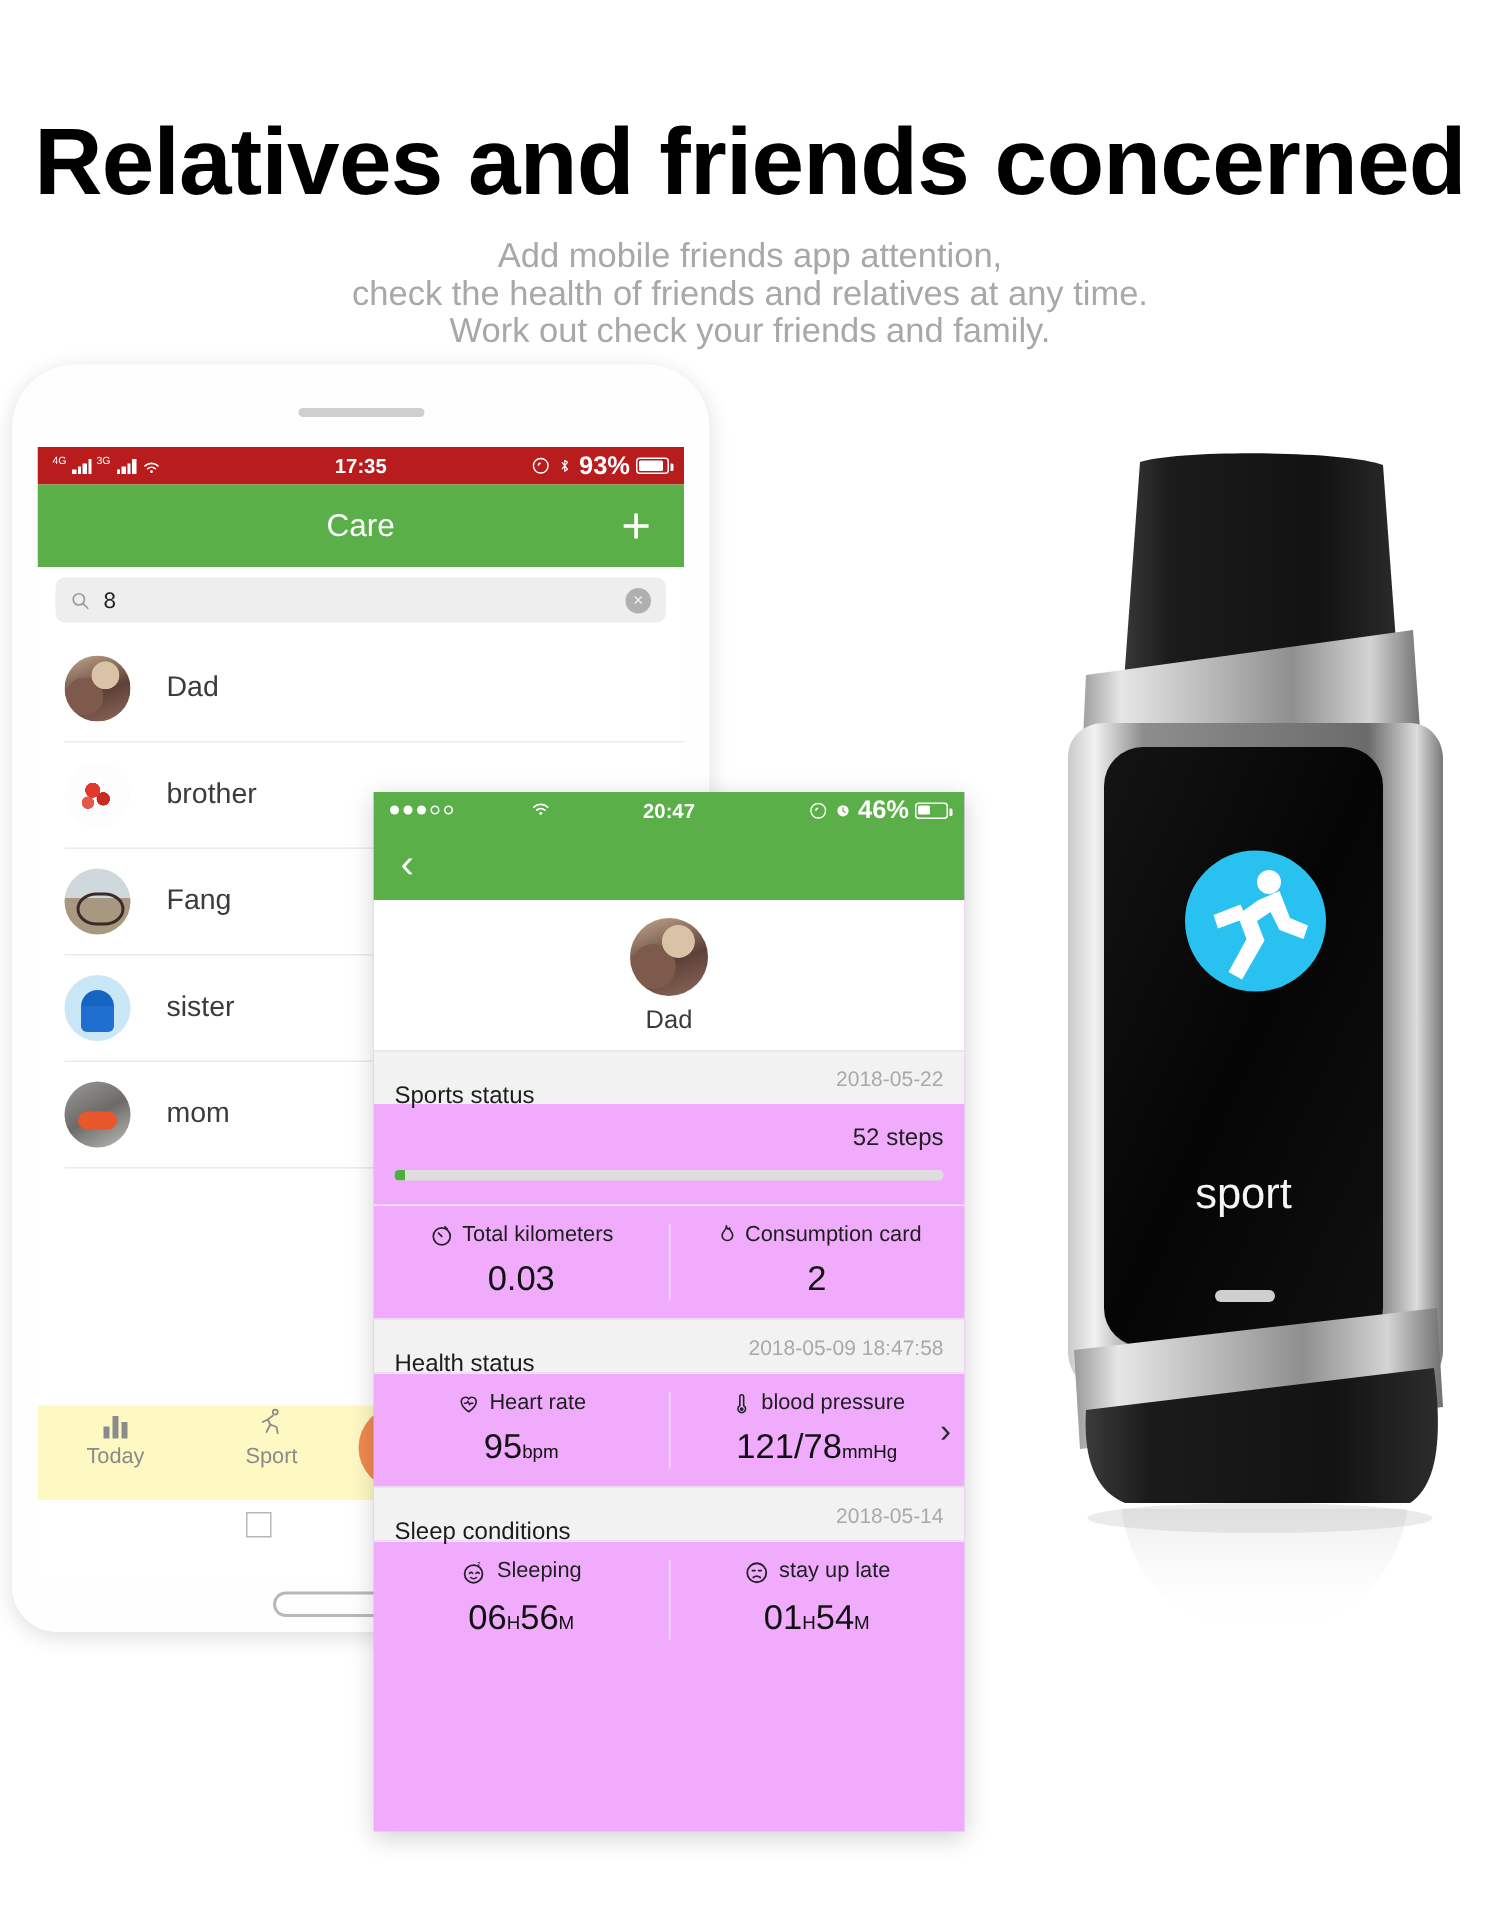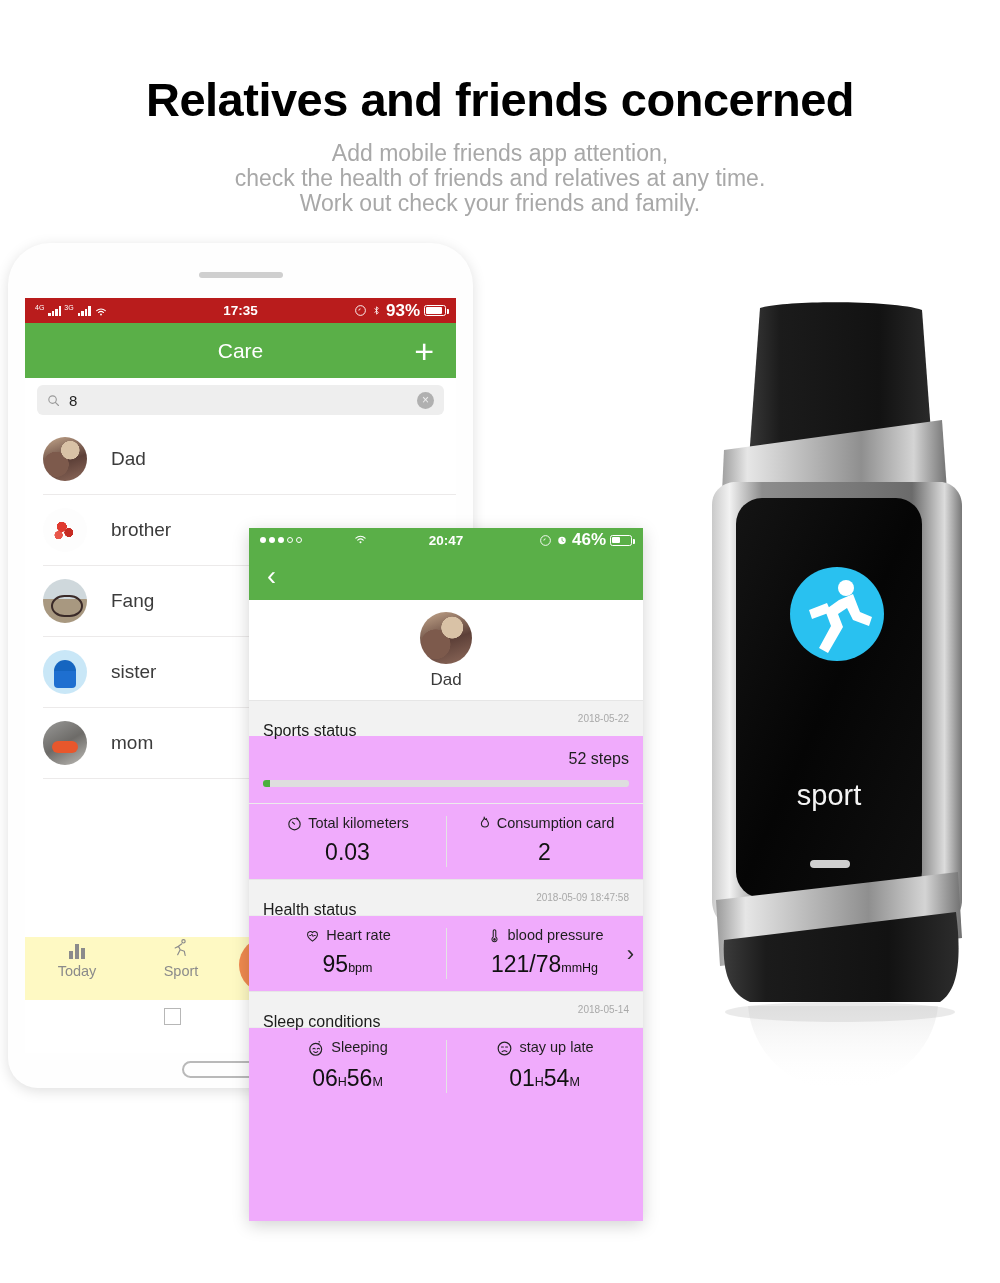--- a/index.html
+++ b/index.html
@@ -7,21 +7,21 @@
     width: 1000px; height: 1283px;
     background: #ffffff;
     font-family: "Liberation Sans", sans-serif;
     position: relative;
     overflow: hidden;
   }
 
   
   .headline {
     text-align: center;
-    font-size: 47px;
+    font-size: 63px;
     font-weight: bold;
     color: #000;
     letter-spacing: -0.5px;
     margin-top: 72px;
   }
   .subline {
     text-align: center;
     color: #a8a8a8;
     font-size: 23px;
     line-height: 25px;
@@ -208,21 +208,21 @@
   .profile2 { text-align: center; padding: 12px 0 10px; background: #fff; }
   .profile2 .avatar { margin: 0 auto 6px; width: 52px; height: 52px; flex: none; }
   .profile2 .pname { font-size: 17px; color: #3a3a3a; }
 
   .sectionhdr {
     background: #f2f2f2; height: 36px;
     display: flex; align-items: center; justify-content: space-between;
     padding: 0 14px; border-top: 1px solid #e6e6e6;
   }
   .sectionhdr .st { font-size: 16px; color: #1c1c1c; margin-top: 25px; }
-  .sectionhdr .sd { font-size: 10px; color: #a9a9a9; }
+  .sectionhdr .sd { font-size: 14px; color: #a9a9a9; }
 
   .stepsrow { padding: 14px 14px 0; text-align: right; font-size: 16px; color:#1f1f1f; }
   .progwrap { padding: 12px 14px 16px; }
   .progbar { height: 7px; background: #dedede; border-radius: 3px; overflow: hidden; }
   .progbar span { display: block; height: 100%; background: #4CAF3E; }
 
   .twocol { display: flex; border-top: 1px solid #ececec; }
   .col {
     flex: 1; text-align: center; padding: 11px 0 13px;
     position: relative;

